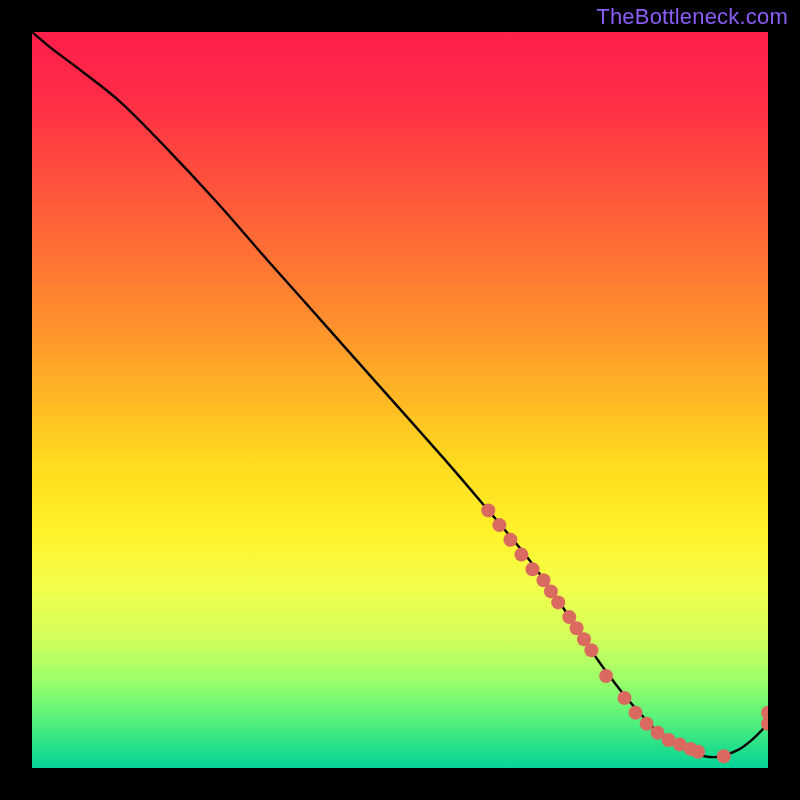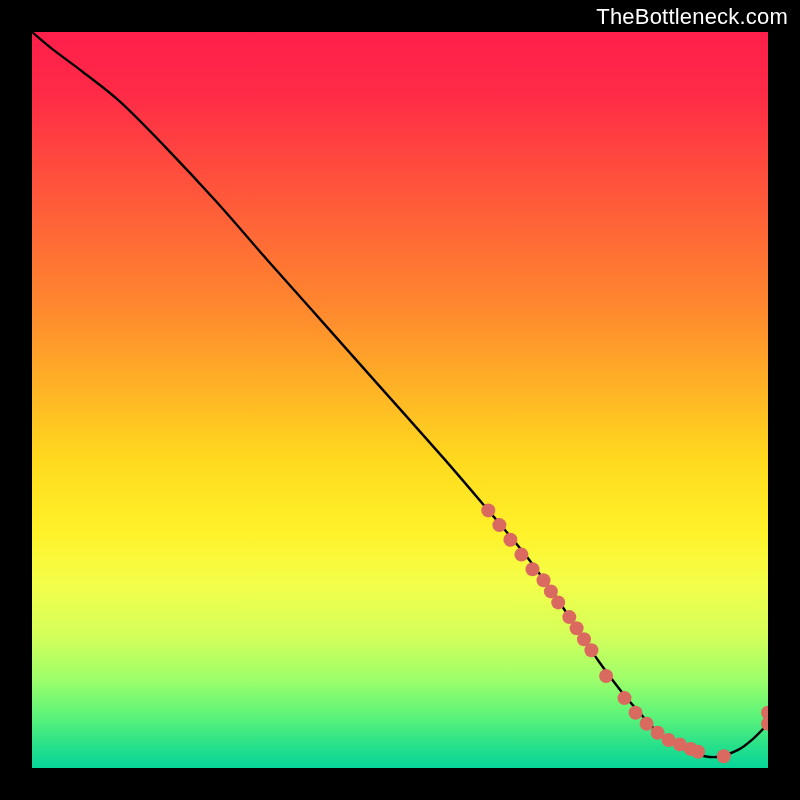--- a/index.html
+++ b/index.html
@@ -14,21 +14,21 @@
   .frame {
     position: relative;
     width: 800px;
     height: 800px;
     background: #000;
   }
   .watermark {
     position: absolute;
     top: 4px;
     right: 12px;
-    color: #ffffff;
+    color: #8b5cf6;
     font-size: 22px;
     letter-spacing: 0.2px;
     user-select: none;
   }
   .plot {
     position: absolute;
     left: 32px;
     top: 32px;
     width: 736px;
     height: 736px;

